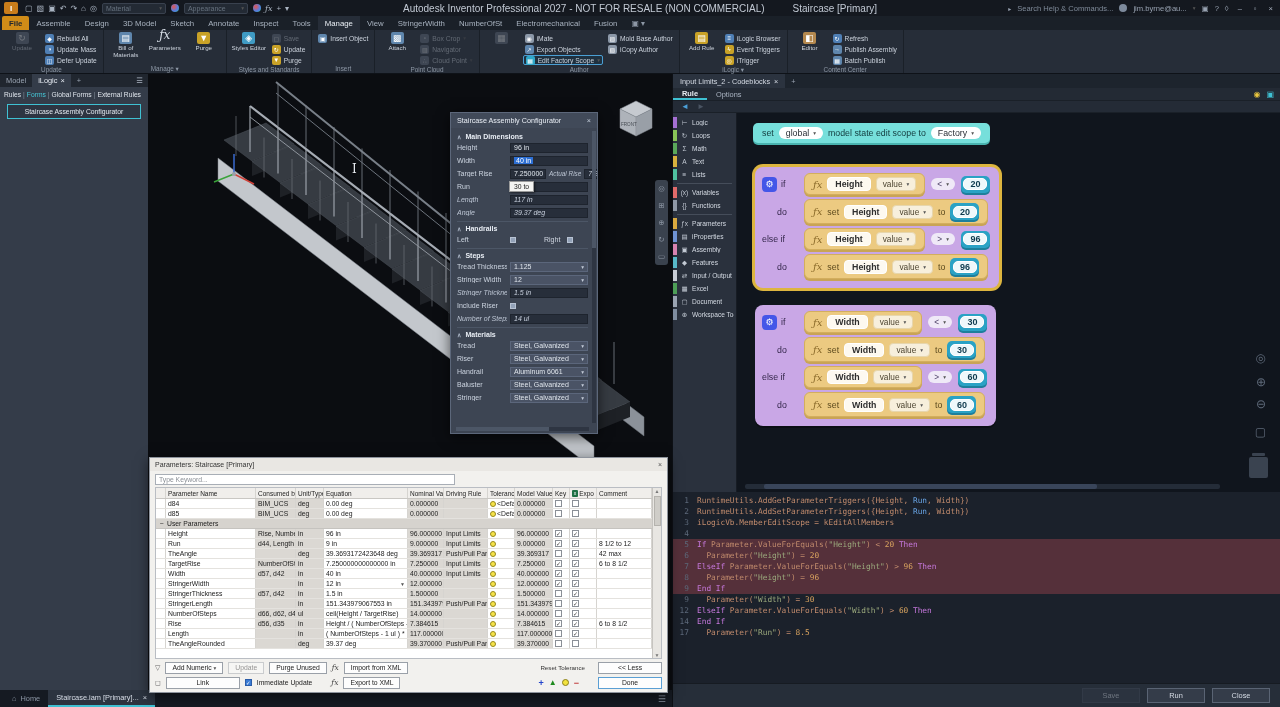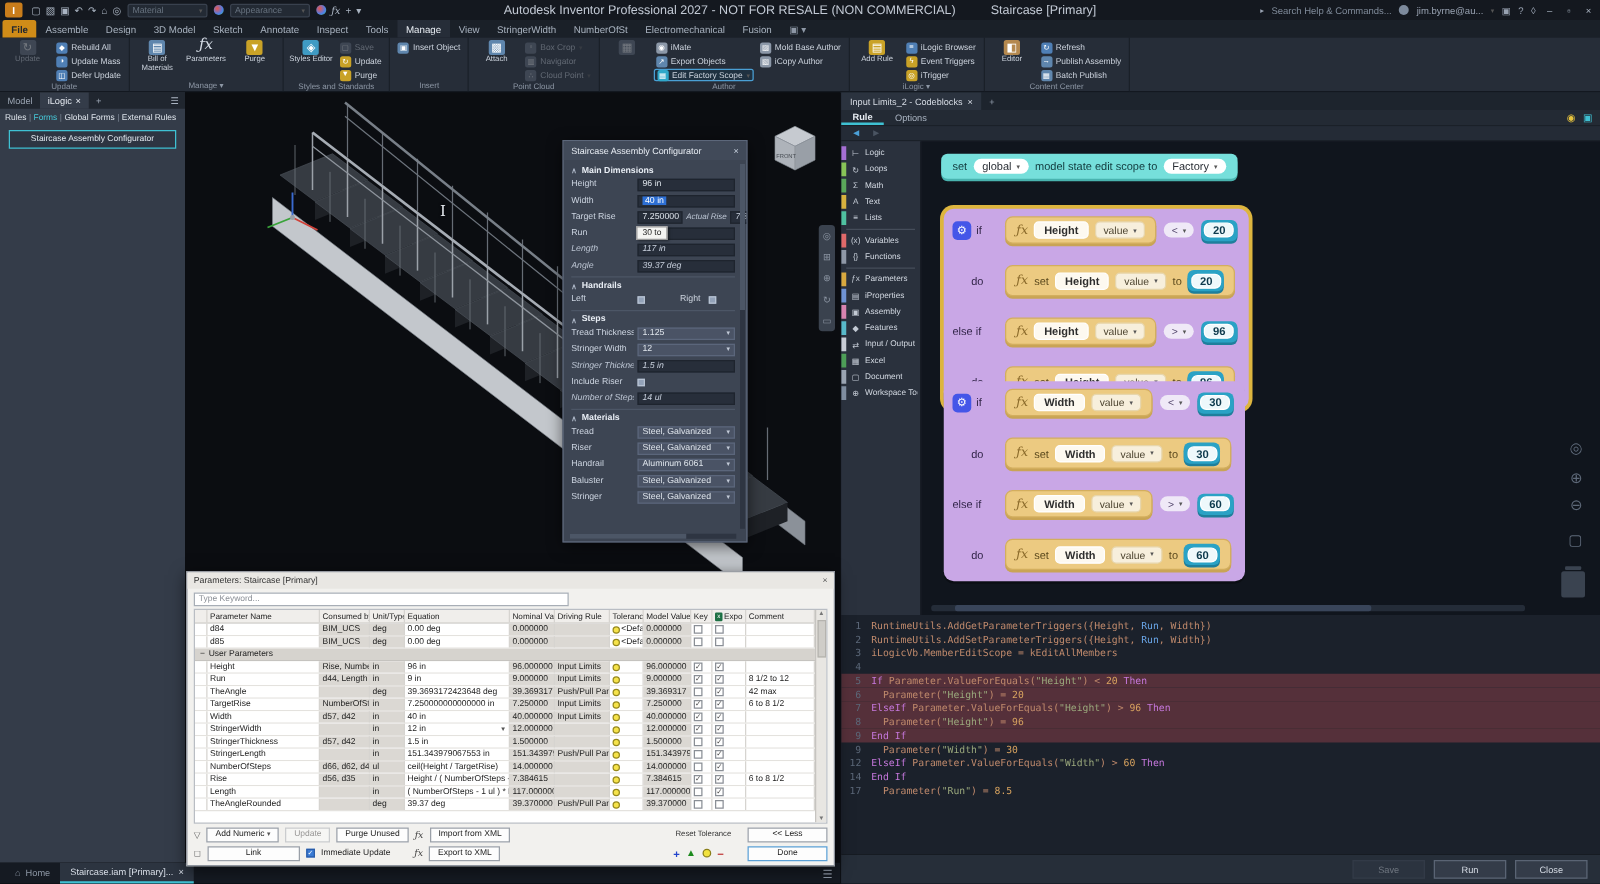--- a/index.html
+++ b/index.html
@@ -136,21 +136,21 @@
   .tb-ic{width:9px;font-size:6.5px;color:#c3cad4;text-align:center;flex-shrink:0}
   .tb-lbl{font-size:6.6px;color:#d3d9e2;white-space:nowrap;overflow:hidden}
   .tb-sep{height:1px;background:#454d5a;margin:2px 4px}
   .canvas{flex:1;position:relative;background:#10151d;overflow:hidden}
   
   .blk-scope{position:absolute;left:16px;top:10px;display:flex;align-items:center;gap:5px;background:#76dfdb;border-radius:5px;padding:4px 9px;color:#123a3d;font-size:8.8px;box-shadow:0 2px 0 #49b3af;white-space:nowrap}
   .wpill{display:inline-flex;align-items:center;gap:4px;background:#fff;border-radius:9px;padding:1px 7px;color:#2a2f36}
   .da{font-size:5.5px;color:#555}
   .grp{position:absolute;background:#c9a7e6;border-radius:8px;padding:6px 9px 9px 7px;box-shadow:0 2px 0 rgba(0,0,0,.3)}
   .grp.selgrp{box-shadow:0 0 0 3px #ddb53f,0 2px 0 rgba(0,0,0,.3)}
-  .g-row{display:flex;align-items:center;gap:6px;margin-top:17px;color:#33264a;font-size:8.8px}
+  .g-row{display:flex;align-items:center;gap:6px;margin-top:4px;color:#33264a;font-size:8.8px}
   .g-row:first-child{margin-top:0}
   .g-lblcell{display:flex;align-items:center;gap:4px;min-width:36px;flex-shrink:0}
   .g-do{padding-left:15px}
   .gear{width:15px;height:15px;background:#4456e8;border-radius:4px;color:#fff;display:inline-flex;align-items:center;justify-content:center;font-size:9px;flex-shrink:0}
   .fxb{display:flex;align-items:center;gap:5px;background:#ecca81;border:1px solid #d3ae5e;border-radius:6px;padding:3px 8px;color:#5c4a1e;box-shadow:0 2px 0 #c9a455;white-space:nowrap}
   .fxit{font-family:"DejaVu Serif",serif;font-style:italic;font-size:10px;color:#8a6a2a}
   .ppill{background:#fdf9f0;border:1px solid #fff;border-radius:4px;padding:1px 7px;color:#2e2e2e;font-weight:bold;font-size:8.8px}
   .vpill{display:inline-flex;align-items:center;gap:4px;background:#f7efdc;border:1px solid #e7d6ac;border-radius:4px;padding:1px 6px;color:#4c4430;font-size:8.3px}
   .cmp{display:inline-flex;align-items:center;gap:4px;background:#efe9f7;border-radius:8px;padding:1px 6px;color:#4f4268;font-size:8.3px}
   .numb{background:#2aa2c5;border-radius:5px;padding:2.5px;box-shadow:0 2px 0 #1e7f9c;display:inline-block}

